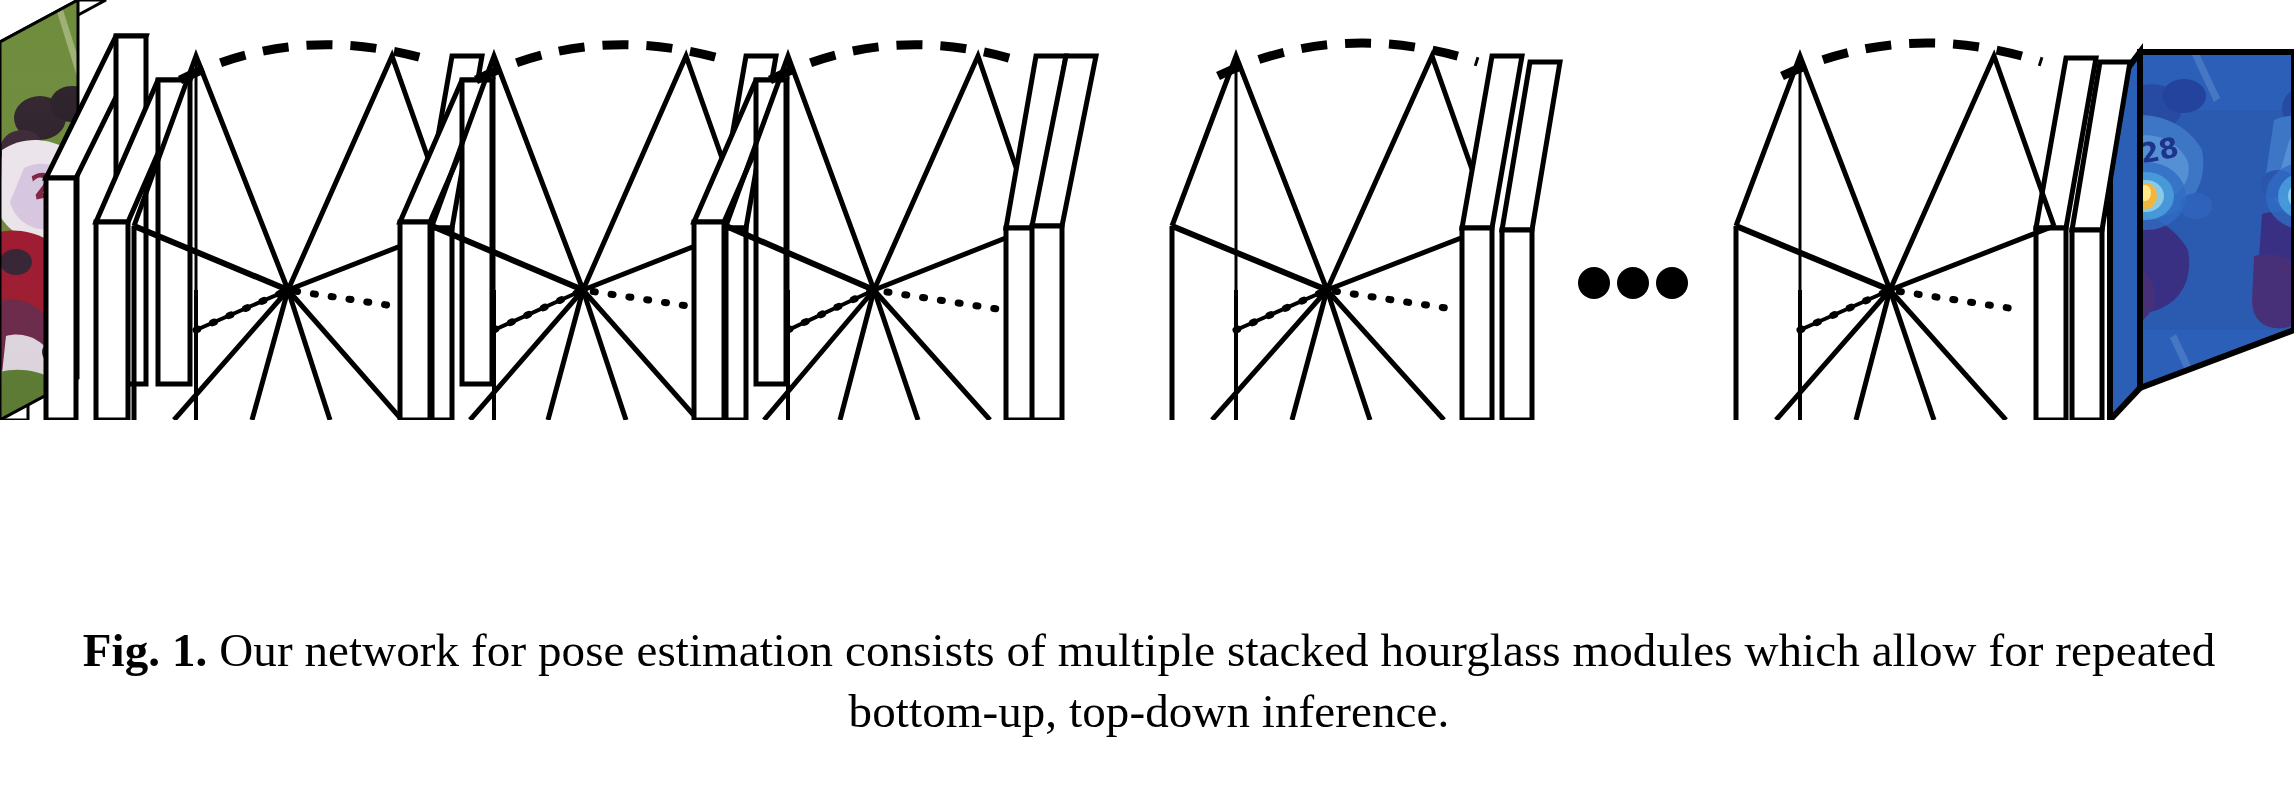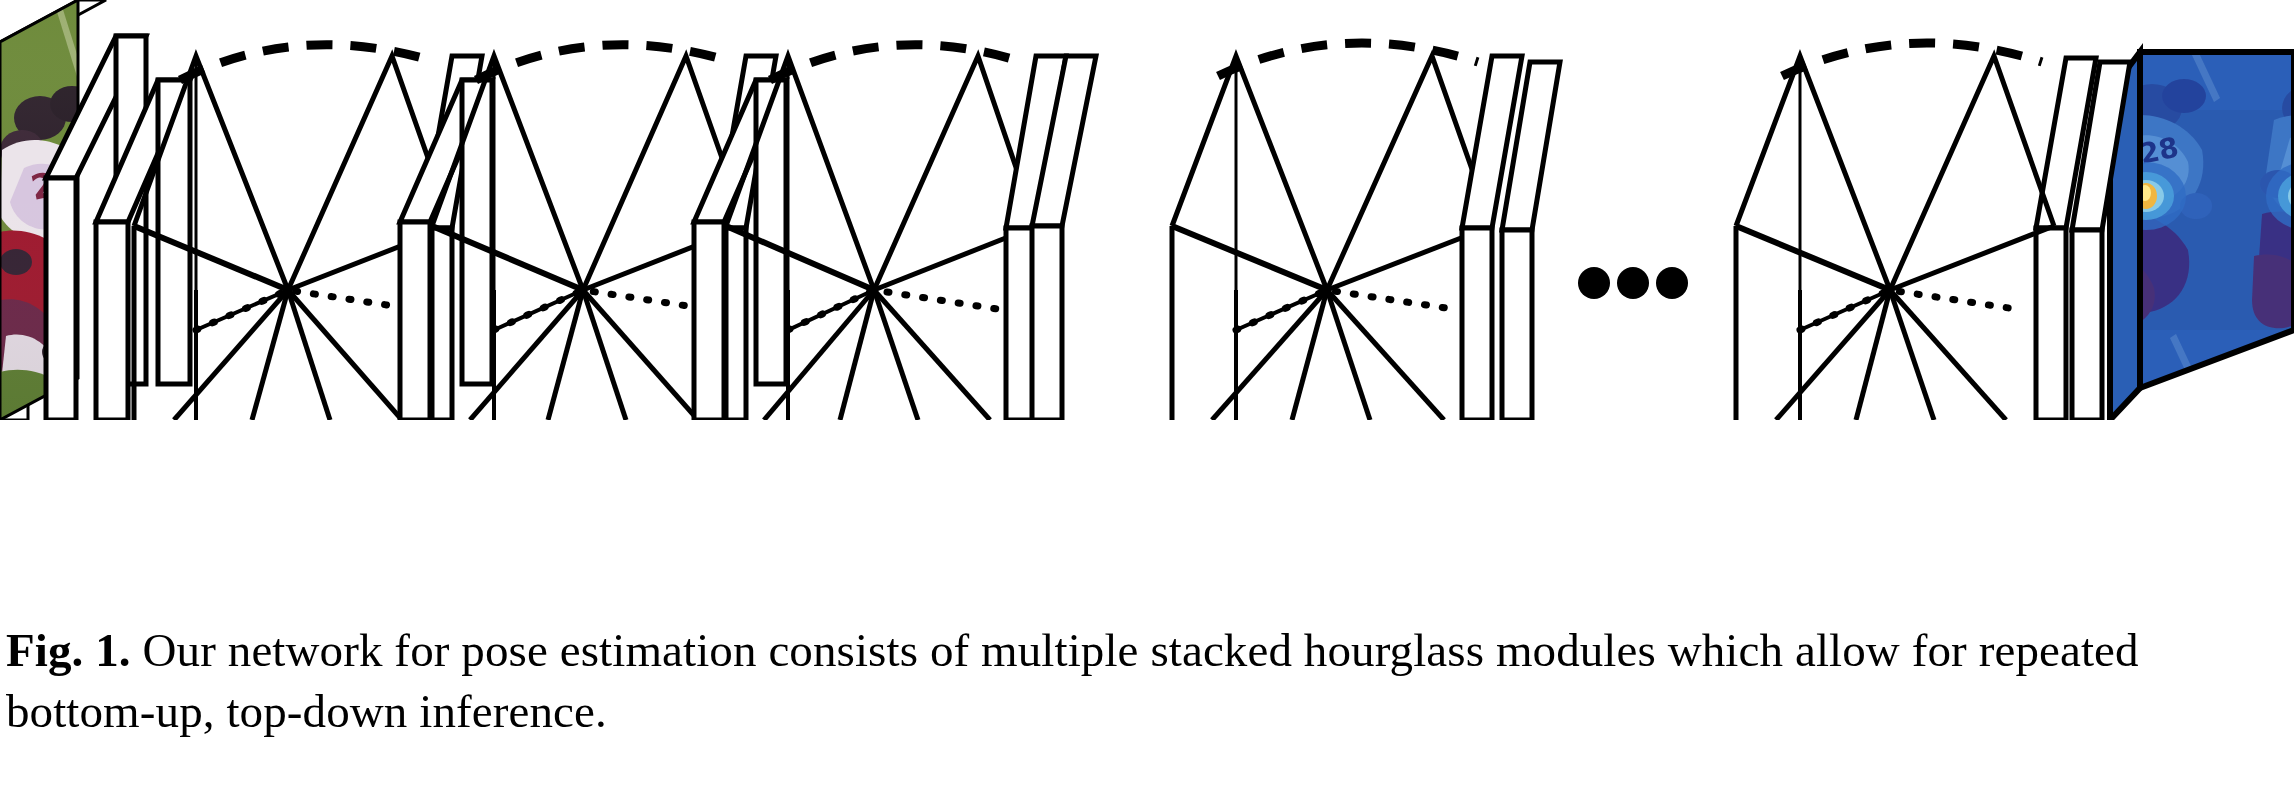--- a/index.html
+++ b/index.html
@@ -36,21 +36,21 @@
     width: 2286px;
     font-family: "Liberation Serif", serif;
     font-size: 47px;
     line-height: 1.30;
     color: #000000;
     letter-spacing: 0.1px;
   }
   #caption .fig-label {
     font-weight: bold;
   }
-  .no-sel { user-select: none; }
+  .no-sel { user-select: none; text-align: center; }
 </style>
 </head>
 <body>
 
 <div id="figure-root">
 
   <div id="diagram-area">
     <svg id="diagram-svg" width="2294" height="420" viewBox="0 0 2294 420" xmlns="http://www.w3.org/2000/svg">
 
       <defs>

